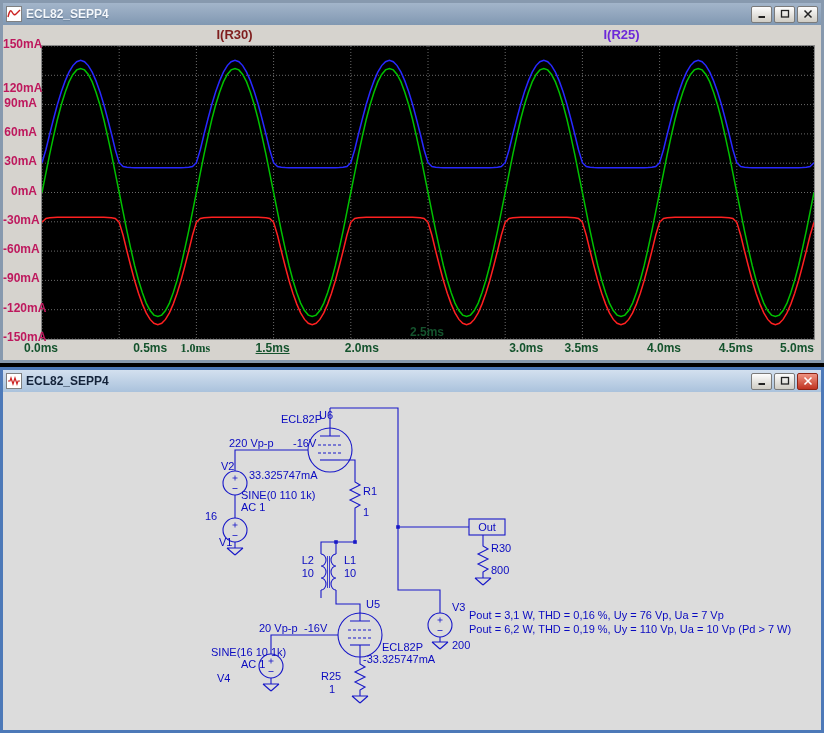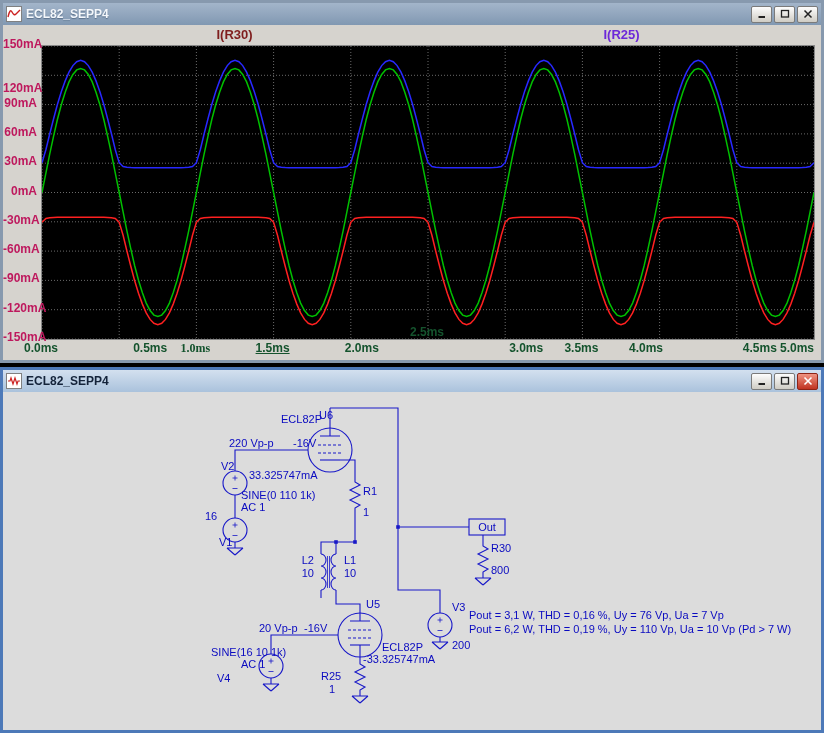--- a/index.html
+++ b/index.html
@@ -119,22 +119,22 @@
         <div class="ytick" style="top: 275.7px;">-120mA</div>
         <div class="ytick" style="top: 305px; text-align: center;">-150mA</div>
         <div class="xtick" style="left: 16px; top: 316px;">0.0ms</div>
         <div class="xtick" style="left: 93.2px; top: 316px; margin-left: 32px;">0.5ms</div>
         <div class="xtick" style="left: 170.4px; top: 316px; font-family: Liberation Serif, serif;">1.0ms</div>
         <div class="xtick" style="left: 247.6px; top: 316px; text-decoration: underline;">1.5ms</div>
         <div class="xtick" style="left: 324.8px; top: 316px; margin-left: 12px;">2.0ms</div>
         <div class="xtick" style="left: 402px; top: 300px;">2.5ms</div>
         <div class="xtick" style="left: 479.2px; top: 316px; margin-left: 22px;">3.0ms</div>
         <div class="xtick" style="left: 556.4px; top: 316px;">3.5ms</div>
-        <div class="xtick" style="left: 621px; top: 316px;">4.0ms</div>
-        <div class="xtick" style="left: 710.8px; top: 316px; margin-left: 24px;">4.5ms</div>
+        <div class="xtick" style="left: 639px; top: 316px;">4.0ms</div>
+        <div class="xtick" style="left: 710.8px; top: 316px;">4.5ms</div>
         <div class="xtick" style="left: 772px; top: 316px;">5.0ms</div>
       </div>
   </div>
 
   <div class="window schem-window">
     <div class="schem-titlebar">
       <span class="title-icon">
         <svg viewBox="0 0 16 16" width="16" height="16">
           <rect x="0.5" y="0.5" width="15" height="15" fill="#ffffff" stroke="#808080"></rect>
           <path d="M2,8 h2 l1,-3 l2,6 l2,-6 l2,6 l1,-3 h2" fill="none" stroke="#cc2222" stroke-width="1.2"></path>

